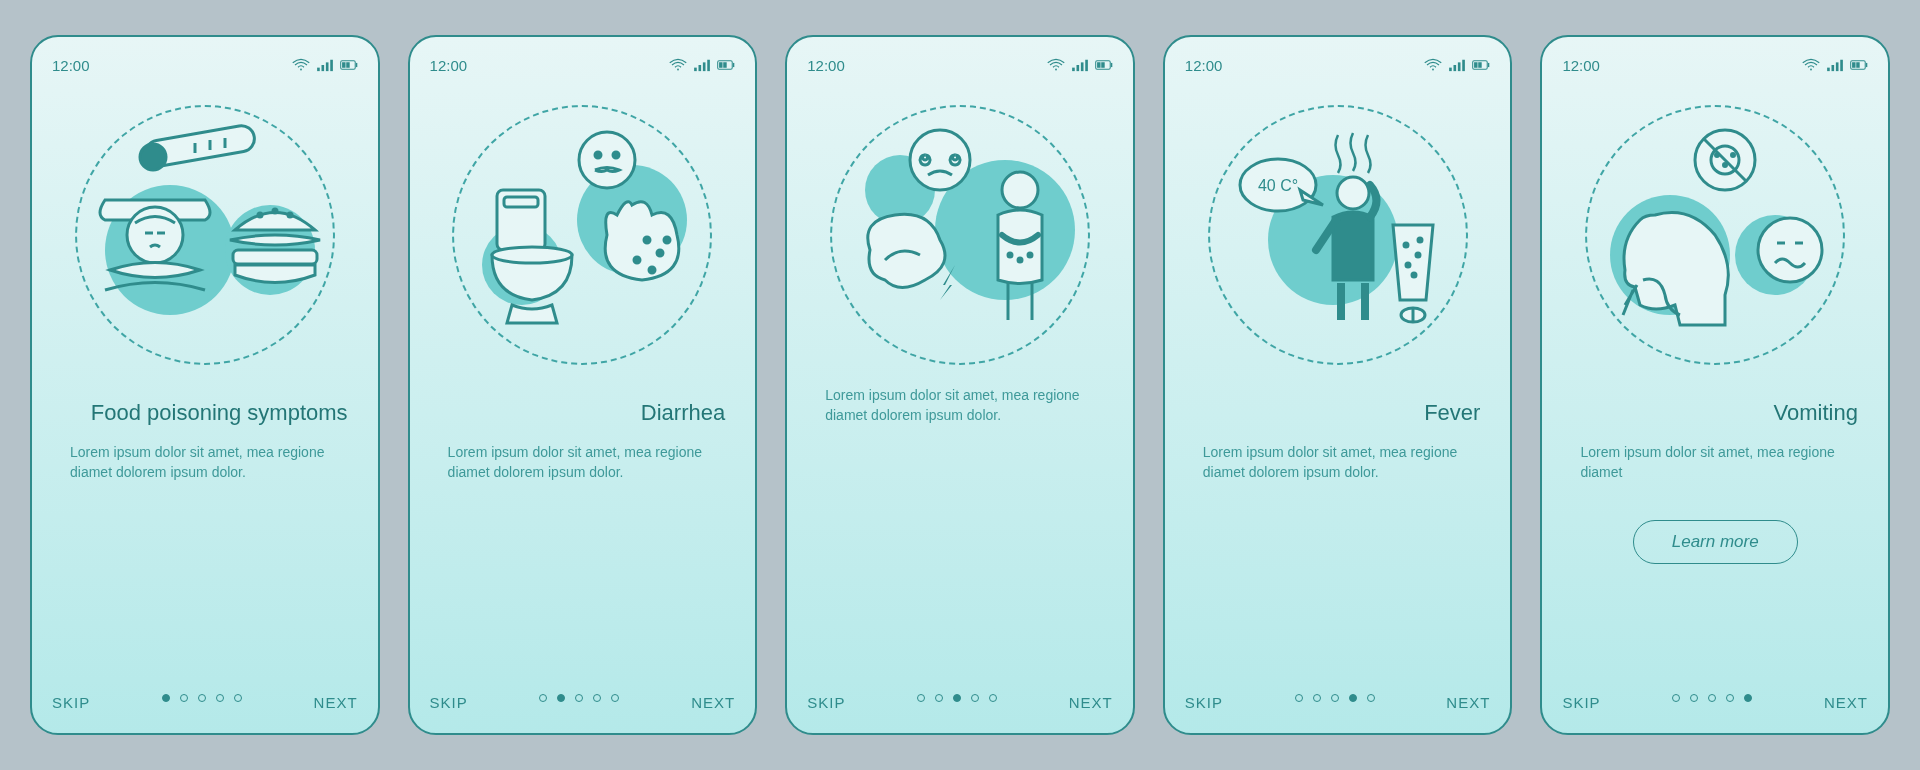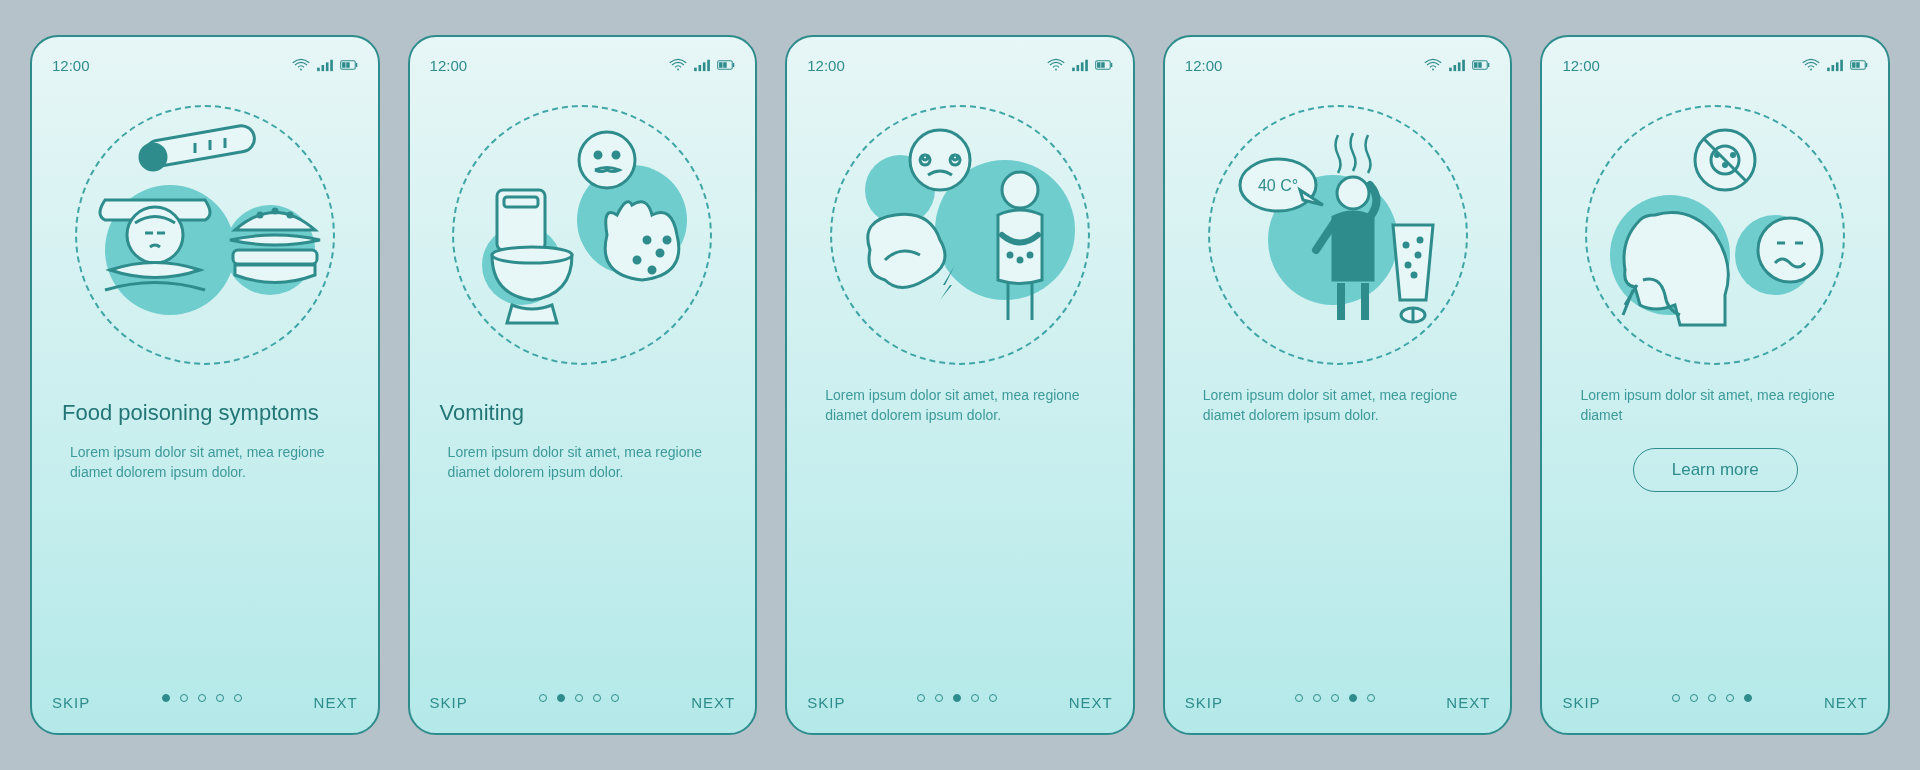--- a/index.html
+++ b/index.html
@@ -48,44 +48,45 @@
     border: 2px dashed #3FA5A5;
     border-radius: 50%;
   }
   .blob {
     position: absolute;
     background: #6FCDCD;
     border-radius: 50%;
   }
   .ill-svg { position: absolute; inset: 0; }
   .title {
-    text-align: left;
+    text-align: right;
     font-size: 22px;
     font-weight: 400;
     color: #237676;
     margin: 14px 10px 14px 10px;
     line-height: 1.3;
   }
   .body {
     text-align: left;
     font-size: 14px;
     color: #3E9999;
     line-height: 1.45;
     padding: 0 18px;
   }
   .cta {
     display: block;
-    margin: 22px auto 0 auto;
+    margin: 38px auto 0 auto;
     border: 1.5px solid #2F8C8C;
     border-radius: 999px;
     background: transparent;
     color: #2F8C8C;
     font-size: 17px;
     padding: 11px 38px;
     cursor: pointer;
+    font-style: italic;
   }
   .nav {
     margin-top: auto;
     display: flex;
     justify-content: space-between;
     font-size: 15px;
     letter-spacing: 1px;
     color: #2F8C8C;
   }
   .dots { display: flex; gap: 10px; }
@@ -219,21 +220,21 @@
       <g stroke="#2F8C8C" stroke-width="3" fill="#E7F6F6">
         <path d="M165 110 Q150 100 155 130 Q145 170 190 175 Q235 170 225 130 Q220 100 200 110 Q195 90 180 100 Q175 90 165 110 Z"></path>
         <circle cx="195" cy="135" r="3" fill="#2F8C8C"></circle>
           <circle cx="208" cy="148" r="3" fill="#2F8C8C"></circle>
         <circle cx="185" cy="155" r="3" fill="#2F8C8C"></circle>
           <circle cx="200" cy="165" r="3" fill="#2F8C8C"></circle>
         <circle cx="215" cy="135" r="3" fill="#2F8C8C"></circle>
       </g>
     </svg>
   </div>
-  <h2 class="title">Vomiting</h2>
+  <h2 class="title">Diarrhea</h2>
   <p class="body">Lorem ipsum dolor sit amet, mea regione diamet dolorem ipsum dolor.</p>
   <div class="nav">
     <span>SKIP</span>
     <div class="dots">
       <div class="dot"></div>
       <div class="dot active"></div>
       <div class="dot"></div>
       <div class="dot"></div>
       <div class="dot"></div>
     </div>
@@ -358,20 +359,21 @@
         <circle cx="198" cy="140" r="2" fill="#2F8C8C"></circle>
           <circle cx="210" cy="150" r="2" fill="#2F8C8C"></circle>
         <circle cx="200" cy="160" r="2" fill="#2F8C8C"></circle>
           <circle cx="212" cy="135" r="2" fill="#2F8C8C"></circle>
         <circle cx="206" cy="170" r="2" fill="#2F8C8C"></circle>
         <ellipse cx="205" cy="210" rx="12" ry="7"></ellipse>
         <line x1="205" y1="203" x2="205" y2="217"></line>
       </g>
     </svg>
   </div>
+  <h2 class="title">Fever</h2>
   <p class="body">Lorem ipsum dolor sit amet, mea regione diamet dolorem ipsum dolor.</p>
   <div class="nav">
     <span>SKIP</span>
     <div class="dots">
       <div class="dot"></div>
       <div class="dot"></div>
       <div class="dot"></div>
       <div class="dot active"></div>
       <div class="dot"></div>
     </div>
@@ -423,20 +425,21 @@
         <path d="M190 158 Q197 150 205 158 Q213 166 220 158" fill="none"></path>
       </g>
 
       <g stroke="#2F8C8C" stroke-width="3" fill="#E7F6F6">
         <path d="M55 115 Q35 135 40 165 Q38 180 50 182 L55 200 Q70 208 90 200 L95 220 L140 220 L140 190 Q150 160 130 130 Q105 100 70 110 Q60 110 55 115 Z"></path>
         <path d="M58 175 Q75 170 80 190 Q82 205 95 210" fill="none"></path>
         <path d="M52 180 L40 200 M48 185 L38 210" fill="none"></path>
       </g>
     </svg>
   </div>
+  <h2 class="title">Vomiting</h2>
   <p class="body">Lorem ipsum dolor sit amet, mea regione diamet</p>
   <button class="cta">Learn more</button>
   <div class="nav">
     <span>SKIP</span>
     <div class="dots">
       <div class="dot"></div>
       <div class="dot"></div>
       <div class="dot"></div>
       <div class="dot"></div>
       <div class="dot active"></div>

